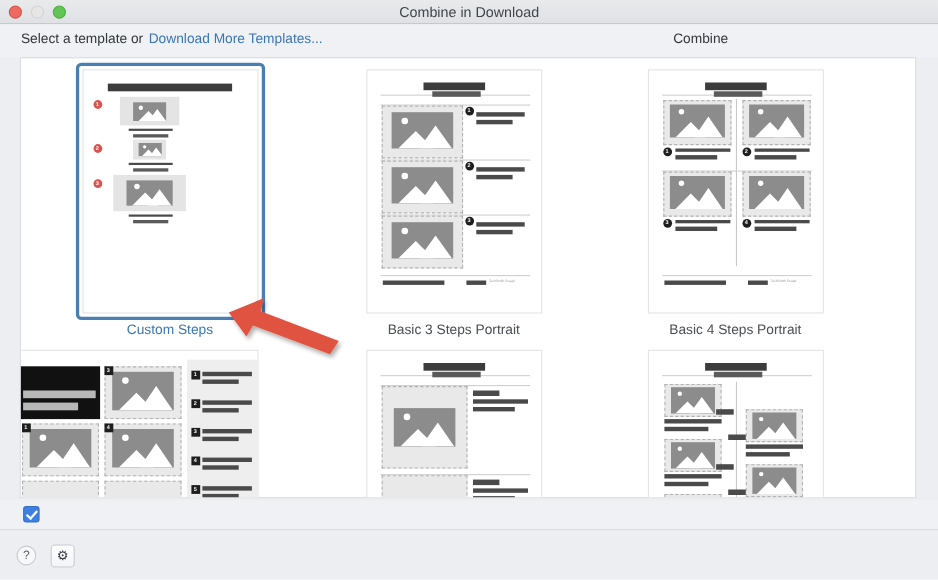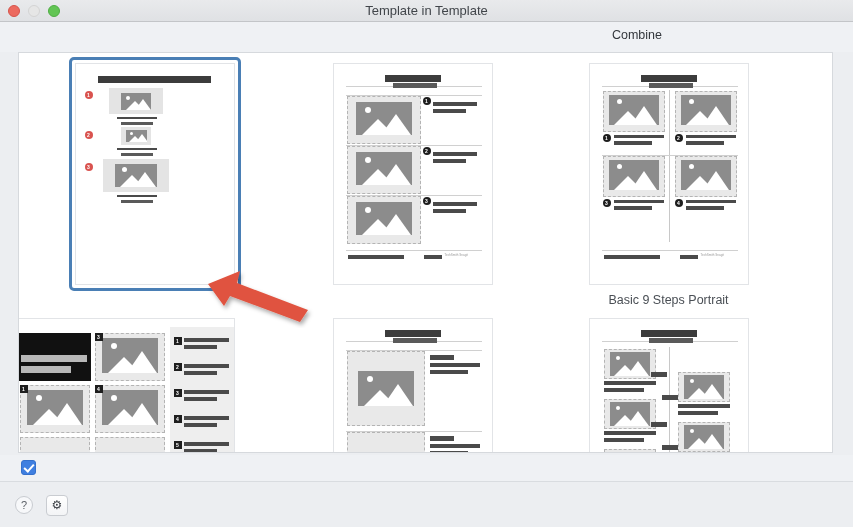--- a/index.html
+++ b/index.html
@@ -304,24 +304,27 @@
 <body>
 
 <div class="window">
 
   <div class="titlebar">
     <div class="traffic">
       <div class="light close"></div>
       <div class="light min"></div>
       <div class="light max"></div>
     </div>
-    <div class="title-text">Template in Template</div>
+    <div class="title-text">Combine in Download</div>
   </div>
 
   <div class="toolbar">
+    <div class="toolbar-left">
+      <span>Select a template or</span><span class="link-download">Download More Templates...</span>
+    </div>
     <div class="category-label">Combine</div>
   </div>
 
   <div class="panel">
     <div class="grid">
 
       <div class="cell" style="left:13px; top:0;">
         <div class="thumb-wrap">
           <div class="sel-frame"></div>
           <div class="thumb">
@@ -352,20 +355,21 @@
             <div class="imgbox" style="left:27px; top:95px; width:66px; height:33px;"></div>
             <div class="photo" style="left:39px; top:100px; width:42px; height:23px;">
               <div class="sun" style="left:7px; top:3px; width:5px; height:5px;"></div>
               <div class="mtn" style="left:5px; bottom:0; border-width:0 12px 12px 12px;"></div>
               <div class="mtn" style="left:19px; bottom:0; border-width:0 11px 15px 11px;"></div>
             </div>
             <div class="bar" style="left:41px; top:131px; width:40px; height:2px;"></div>
             <div class="bar mid" style="left:45px; top:136px; width:32px; height:3px;"></div>
           </div>
         </div>
+        <div class="caption selected">Custom Steps</div>
       </div>
 
       <div class="cell" style="left:271px; top:0;">
         <div class="thumb-wrap">
           <div class="thumb">
             <div class="bar dark" style="left:51px; top:11px; width:56px; height:7px;"></div>
             <div class="hr" style="left:12px; top:22px; width:136px;"></div>
             <div class="bar mid" style="left:59px; top:19px; width:44px; height:5px;"></div>
 
             <div class="hr" style="left:12px; top:31px; width:136px;"></div>
@@ -400,20 +404,21 @@
             <div class="badge-blk" style="left:89px; top:133px; width:8px; height:8px;">3</div>
             <div class="bar" style="left:99px; top:138px; width:44px; height:4px;"></div>
             <div class="bar" style="left:99px; top:145px; width:33px; height:4px;"></div>
 
             <div class="hr" style="left:12px; top:186px; width:136px;"></div>
             <div class="bar" style="left:14px; top:191px; width:56px; height:4px;"></div>
             <div class="bar" style="left:90px; top:191px; width:18px; height:4px;"></div>
             <div class="wm" style="left:111px; top:189px;">TechSmith Snagit</div>
           </div>
         </div>
+        <div class="caption">Basic 3 Steps Portrait</div>
       </div>
 
       <div class="cell" style="left:527px; top:0;">
         <div class="thumb-wrap">
           <div class="thumb">
             <div class="bar dark" style="left:51px; top:11px; width:56px; height:7px;"></div>
             <div class="hr" style="left:12px; top:22px; width:136px;"></div>
             <div class="bar mid" style="left:59px; top:19px; width:44px; height:5px;"></div>
             <div class="vline" style="left:79px; top:26px; height:152px;"></div>
 
@@ -458,21 +463,21 @@
             <div class="badge-blk" style="left:85px; top:135px; width:8px; height:8px;">4</div>
             <div class="bar" style="left:96px; top:136px; width:50px; height:3px;"></div>
             <div class="bar" style="left:96px; top:142px; width:38px; height:4px;"></div>
 
             <div class="hr" style="left:12px; top:186px; width:136px;"></div>
             <div class="bar" style="left:14px; top:191px; width:56px; height:4px;"></div>
             <div class="bar" style="left:90px; top:191px; width:18px; height:4px;"></div>
             <div class="wm" style="left:111px; top:189px;">TechSmith Snagit</div>
           </div>
         </div>
-        <div class="caption">Basic 9 Steps Portrait</div>
+        <div class="caption">Basic 4 Steps Portrait</div>
       </div>
 
       <div class="cell" style="left:13px; top:255px;">
         <div class="thumb-wrap wide">
           <div class="thumb wide">
 
             <div class="blackblock" style="left:11px; top:14px; width:76px; height:48px;"></div>
             <div class="bar lite" style="left:17px; top:36px; width:66px; height:7px;"></div>
             <div class="bar lite" style="left:17px; top:47px; width:50px; height:7px;"></div>
 

